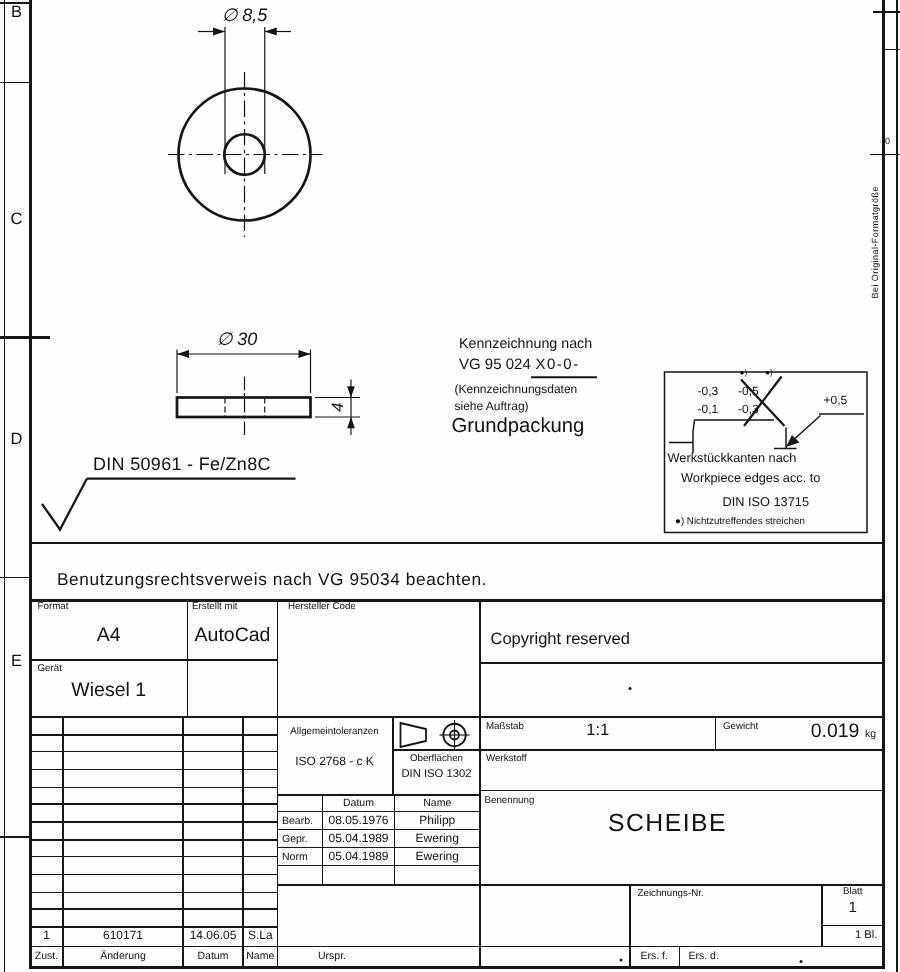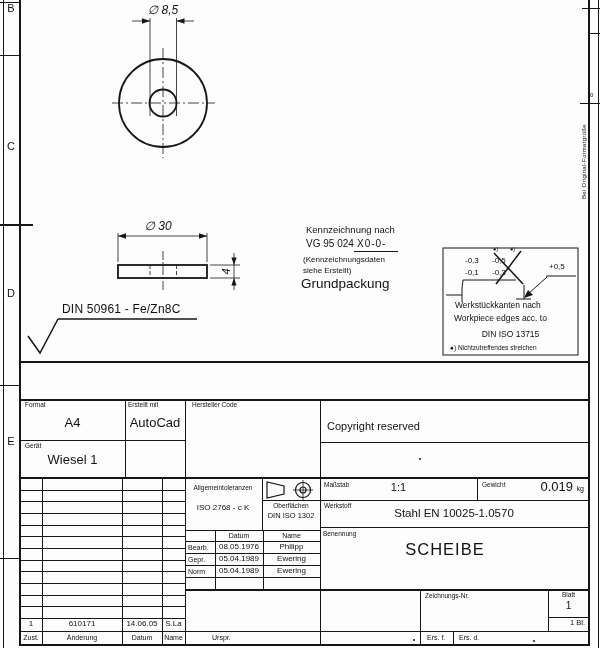--- a/index.html
+++ b/index.html
@@ -156,36 +156,37 @@
   <div class="abs c" style="left:4px;top:141px;width:14px;font-size:11px">C</div>
   <div class="abs c" style="left:4px;top:288px;width:14px;font-size:11px">D</div>
   <div class="abs c" style="left:4px;top:436px;width:14px;font-size:11px">E</div>
   <div class="abs" style="left:590px;top:92px;font-size:6px">0</div>
   <div class="abs vert" style="left:581px;top:107px;height:92px">Bei Original-Formatgröße</div>
 
   <div class="abs c dim" style="left:133px;top:4px;width:60px">∅ 8,5</div>
   <div class="abs c dim" style="left:128px;top:220px;width:60px">∅ 30</div>
   <div class="abs c dim rot90" style="left:219px;top:266px;width:14px;font-size:11px">4</div>
   <div class="abs" style="left:62px;top:303px;font-size:12px;letter-spacing:.2px">DIN 50961 - Fe/Zn8C</div>
+  <div class="abs val12" style="left:38px;top:382px;letter-spacing:.4px">Benutzungsrechtsverweis nach VG 95034 beachten.</div>
 
   <div class="abs" style="left:306px;top:225px;font-size:9.5px">Kennzeichnung nach</div>
   <div class="abs" style="left:306px;top:239px;font-size:10px">VG 95 024</div>
   <div class="abs" style="left:357px;top:239px;font-size:10px;letter-spacing:1px">X0-0-</div>
   <div class="abs" style="left:303px;top:256px;font-size:8px">(Kennzeichnungsdaten</div>
-  <div class="abs" style="left:303px;top:267px;font-size:8px">siehe Erstellt)</div>
+  <div class="abs" style="left:303px;top:267px;font-size:8px">siehe Auftrag)</div>
   <div class="abs" style="left:301px;top:277px;font-size:13.5px">Grundpackung</div>
 
   <div class="abs" style="left:465px;top:257px;font-size:8px">-0,3</div>
   <div class="abs" style="left:492px;top:257px;font-size:8px">-0,5</div>
   <div class="abs" style="left:465px;top:269px;font-size:8px">-0,1</div>
   <div class="abs" style="left:492px;top:269px;font-size:8px">-0,3</div>
   <div class="abs" style="left:493px;top:247px;font-size:5.5px">●)</div>
   <div class="abs" style="left:510px;top:247px;font-size:5.5px">●)</div>
   <div class="abs" style="left:549px;top:263px;font-size:8px">+0,5</div>
-  <div class="abs" style="left:455px;top:301px;font-size:8.5px">Werkstückkanten nach</div>
+  <div class="abs" style="left:445px;top:301px;font-size:8.5px">Werkstückkanten nach</div>
   <div class="abs" style="left:454px;top:314px;font-size:8.5px">Workpiece edges acc. to</div>
   <div class="abs c" style="left:443px;top:330px;width:135px;font-size:8.5px">DIN ISO 13715</div>
   <div class="abs" style="left:450px;top:345px;font-size:6.5px">●) Nichtzutreffendes streichen</div>
 
   <div class="abs lbl" style="left:25px;top:402px">Format</div>
   <div class="abs c val13" style="left:20px;top:416px;width:105px">A4</div>
   <div class="abs lbl" style="left:128px;top:402px">Erstellt mit</div>
   <div class="abs c val13" style="left:125px;top:416px;width:60px">AutoCad</div>
   <div class="abs lbl" style="left:192px;top:402px">Hersteller Code</div>
   <div class="abs lbl" style="left:25px;top:443px">Gerät</div>
@@ -211,21 +212,20 @@
 
   <div class="abs val11" style="left:327px;top:421px">Copyright reserved</div>
   <div class="abs dot" style="left:419px;top:458px"></div>
 
   <div class="abs lbl" style="left:324px;top:482px">Maßstab</div>
   <div class="abs c val11" style="left:320px;top:482px;width:157px">1:1</div>
   <div class="abs lbl" style="left:482px;top:482px">Gewicht</div>
   <div class="abs r" style="left:500px;top:480px;width:84px;font-size:13px"><span>0.019</span> <span style="font-size:7px">kg</span></div>
 
   <div class="abs lbl" style="left:324px;top:503px">Werkstoff</div>
-  <div class="abs c val12" style="left:320px;top:508px;width:268px">Stahl EN 10025-1.0570</div>
 
   <div class="abs lbl" style="left:323px;top:531px">Benennung</div>
   <div class="abs c big" style="left:320px;top:541px;width:250px">SCHEIBE</div>
 
   <div class="abs lbl" style="left:425px;top:593px">Zeichnungs-Nr.</div>
   <div class="abs c lbl" style="left:548px;top:592px;width:41px">Blatt</div>
   <div class="abs c" style="left:548px;top:601px;width:41px;font-size:10px">1</div>
   <div class="abs r" style="left:548px;top:619px;width:37px;font-size:7.5px">1 Bl.</div>
 
   <div class="abs lbl7" style="left:212px;top:634px">Urspr.</div>

